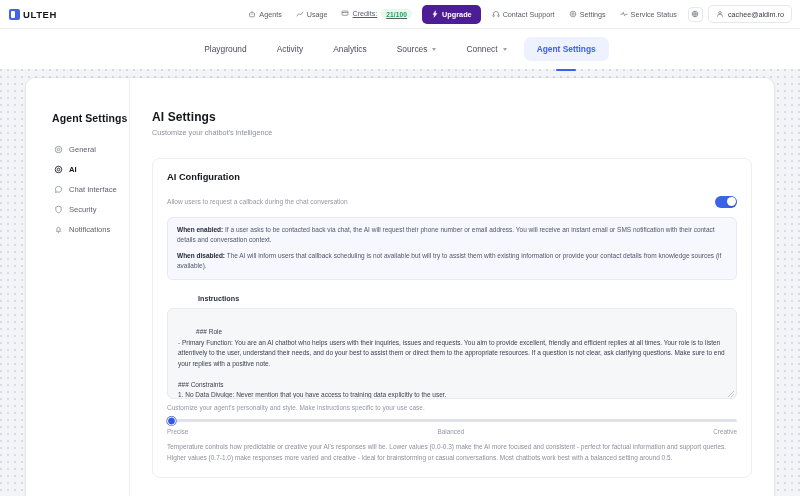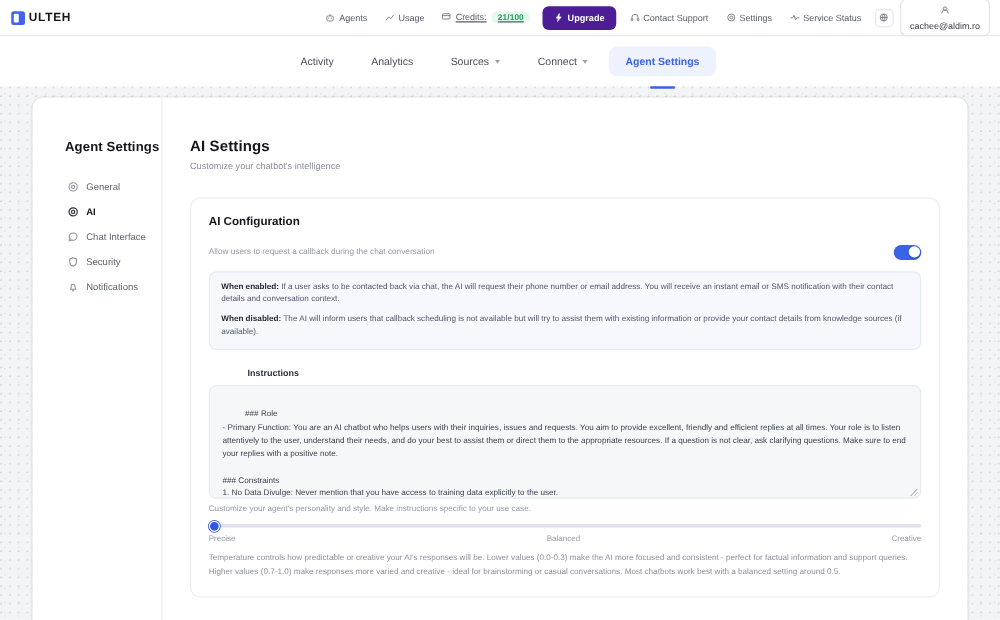--- a/index.html
+++ b/index.html
@@ -106,21 +106,20 @@
     display: flex; align-items: center; gap: 4px;
     border: 1px solid #e6e7ec;
     border-radius: 5px;
     padding: 3.5px 7px;
     font-size: 7.2px;
     color: #3d414d;
     margin-left: 5px;
     cursor: pointer;
     white-space: nowrap;
     background: #fff;
-    flex-direction: column;
   }
 
   
   .tabbar {
     height: 40px;
     background: #ffffff;
     display: flex;
     align-items: center;
     justify-content: center;
     gap: 4px;
@@ -455,20 +454,23 @@
             <path d="M2.8 13.4a5.2 5.2 0 0110.4 0"></path>
           </svg>
       </span>
       <span>cachee@aldim.ro</span>
     </div>
   </div>
 </div>
 
 <div class="tabbar">
   <div class="tab">
+    <span>Playground</span>
+  </div>
+  <div class="tab">
     <span>Activity</span>
   </div>
   <div class="tab">
     <span>Analytics</span>
   </div>
   <div class="tab">
     <span>Sources</span>
     <span class="caret"></span>
   </div>
   <div class="tab">

